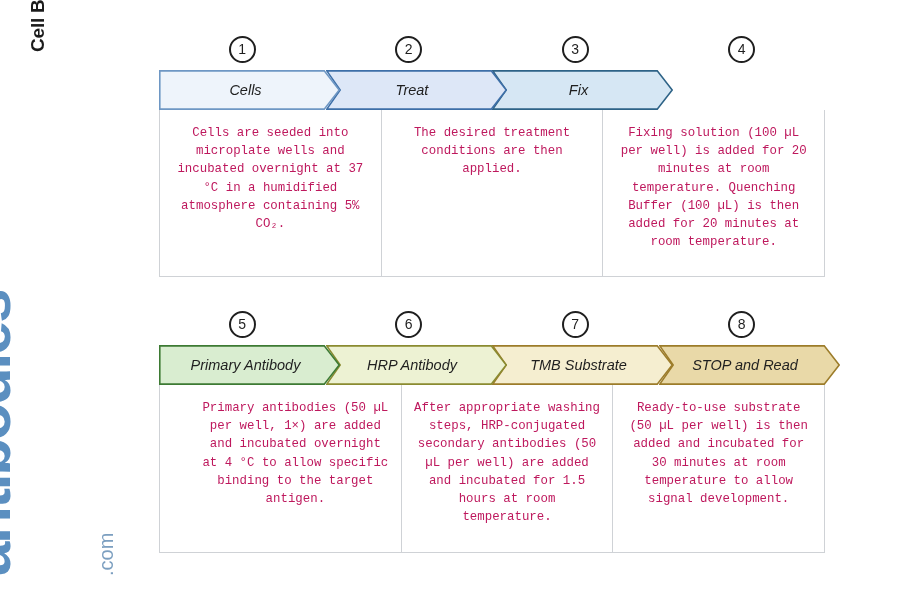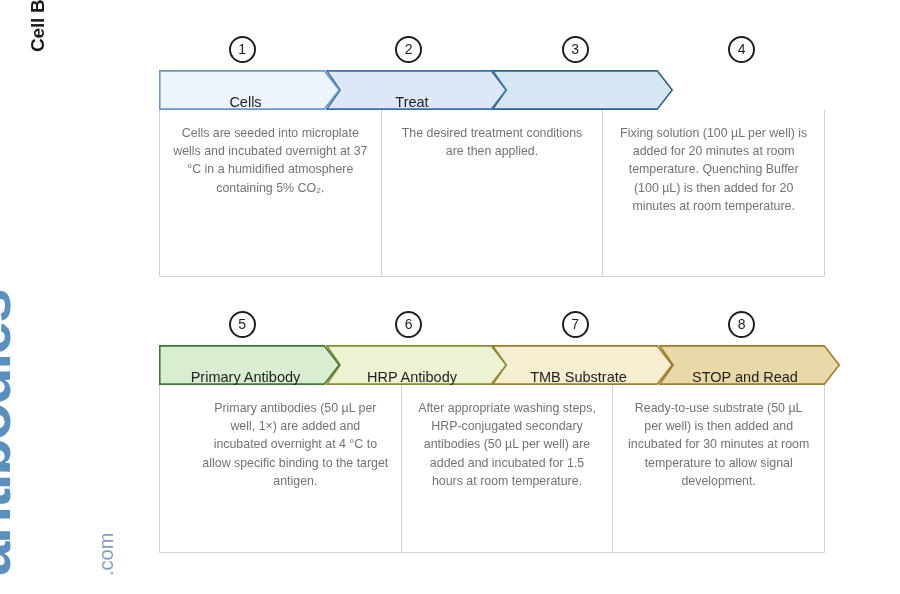--- a/index.html
+++ b/index.html
@@ -114,22 +114,23 @@
     height: 40px;
     width: 690px;
   }
   .chev {
     position: absolute;
     top: 0;
     height: 40px;
     width: 181px;
     box-sizing: border-box;
     display: flex;
-    align-items: flex-end;
+    align-items: center;
     justify-content: center;
+    font-style: italic;
   }
   .chev svg {
     position: absolute;
     left: 0;
     top: 0;
     width: 181px;
     height: 40px;
     display: block;
   }
   .chev-label {
@@ -159,21 +160,22 @@
     padding: 14px 12px 10px 12px;
     display: flex;
     align-items: flex-start;
     justify-content: center;
   }
   .card:last-child { border-right: none; }
   .card-text {
     font-size: 12.4px;
     line-height: 1.47;
     text-align: center;
-    color: #737373;
+    color: #be185d;
+    font-family: Liberation Mono, monospace;
   }
   #row-1 .cards { height: 167px; }
   #row-2 .cards { height: 168px; padding-left: 30px; }
 </style>
 </head>
 <body>
 
 <div id="left-rail">
 
   <div class="vtitle" id="doc-title">
@@ -205,20 +207,21 @@
       <div class="chev" style="left: 166.5px; z-index: 9;">
         <svg viewBox="0 0 181.5 40" width="181.5" height="40">
           <path d="M 0.8,0.8 L 165.7,0.8 L 180.7,20 L 165.7,39.2 L 0.8,39.2 L 14.2,20 Z" fill="#dde7f7" stroke="#3d6fa8" stroke-width="1.6" stroke-linejoin="miter"></path>
         </svg>
         <span class="chev-label">Treat</span>
       </div>
       <div class="chev" style="left: 333px; z-index: 8;">
         <svg viewBox="0 0 181.5 40" width="181.5" height="40">
           <path d="M 0.8,0.8 L 165.7,0.8 L 180.7,20 L 165.7,39.2 L 0.8,39.2 L 14.2,20 Z" fill="#d6e7f4" stroke="#2e6387" stroke-width="1.6" stroke-linejoin="miter"></path>
         </svg>
+        <span class="chev-label">Fix</span>
       </div>
     </div>
   <div class="cards">
       <div class="card">
         <div class="card-text">Cells are seeded into microplate wells and incubated overnight at 37 °C in a humidified atmosphere containing 5% CO₂.</div>
       </div>
       <div class="card">
         <div class="card-text">The desired treatment conditions are then applied.</div>
       </div>
       <div class="card">

